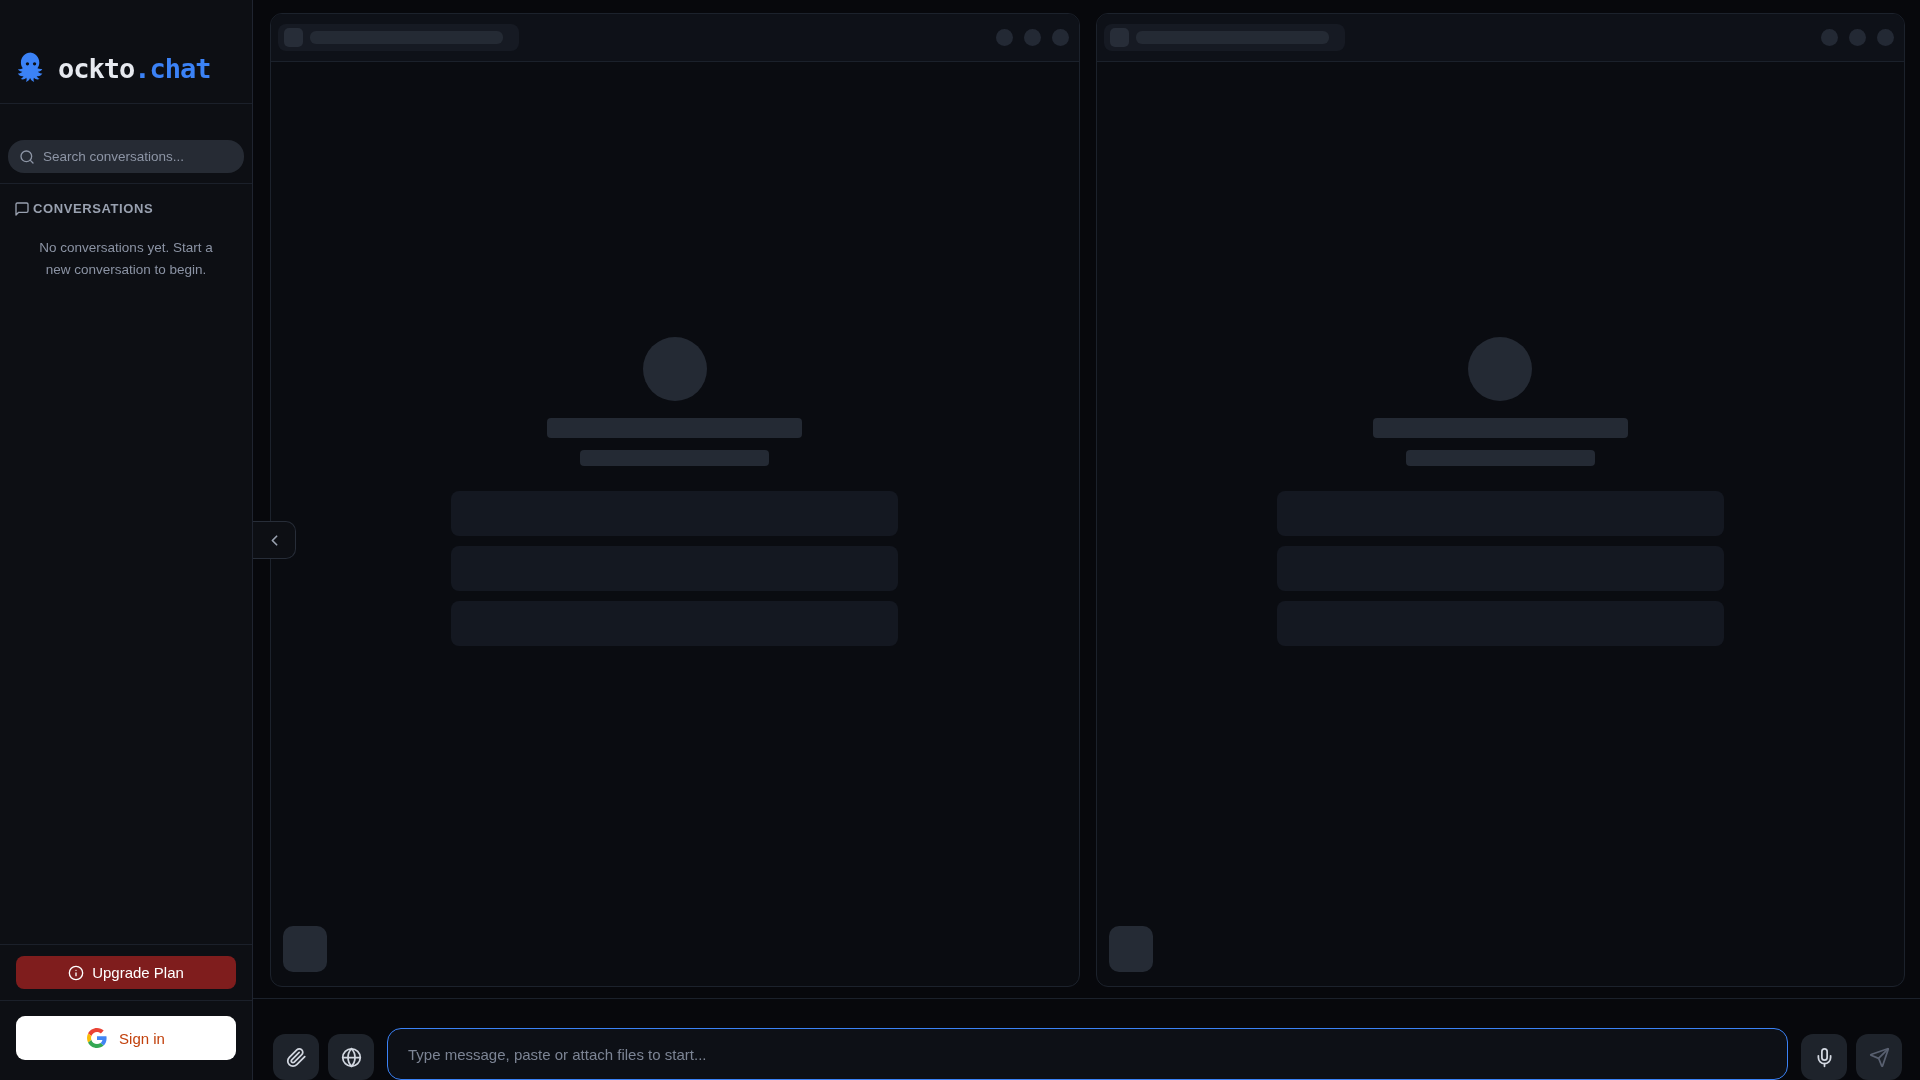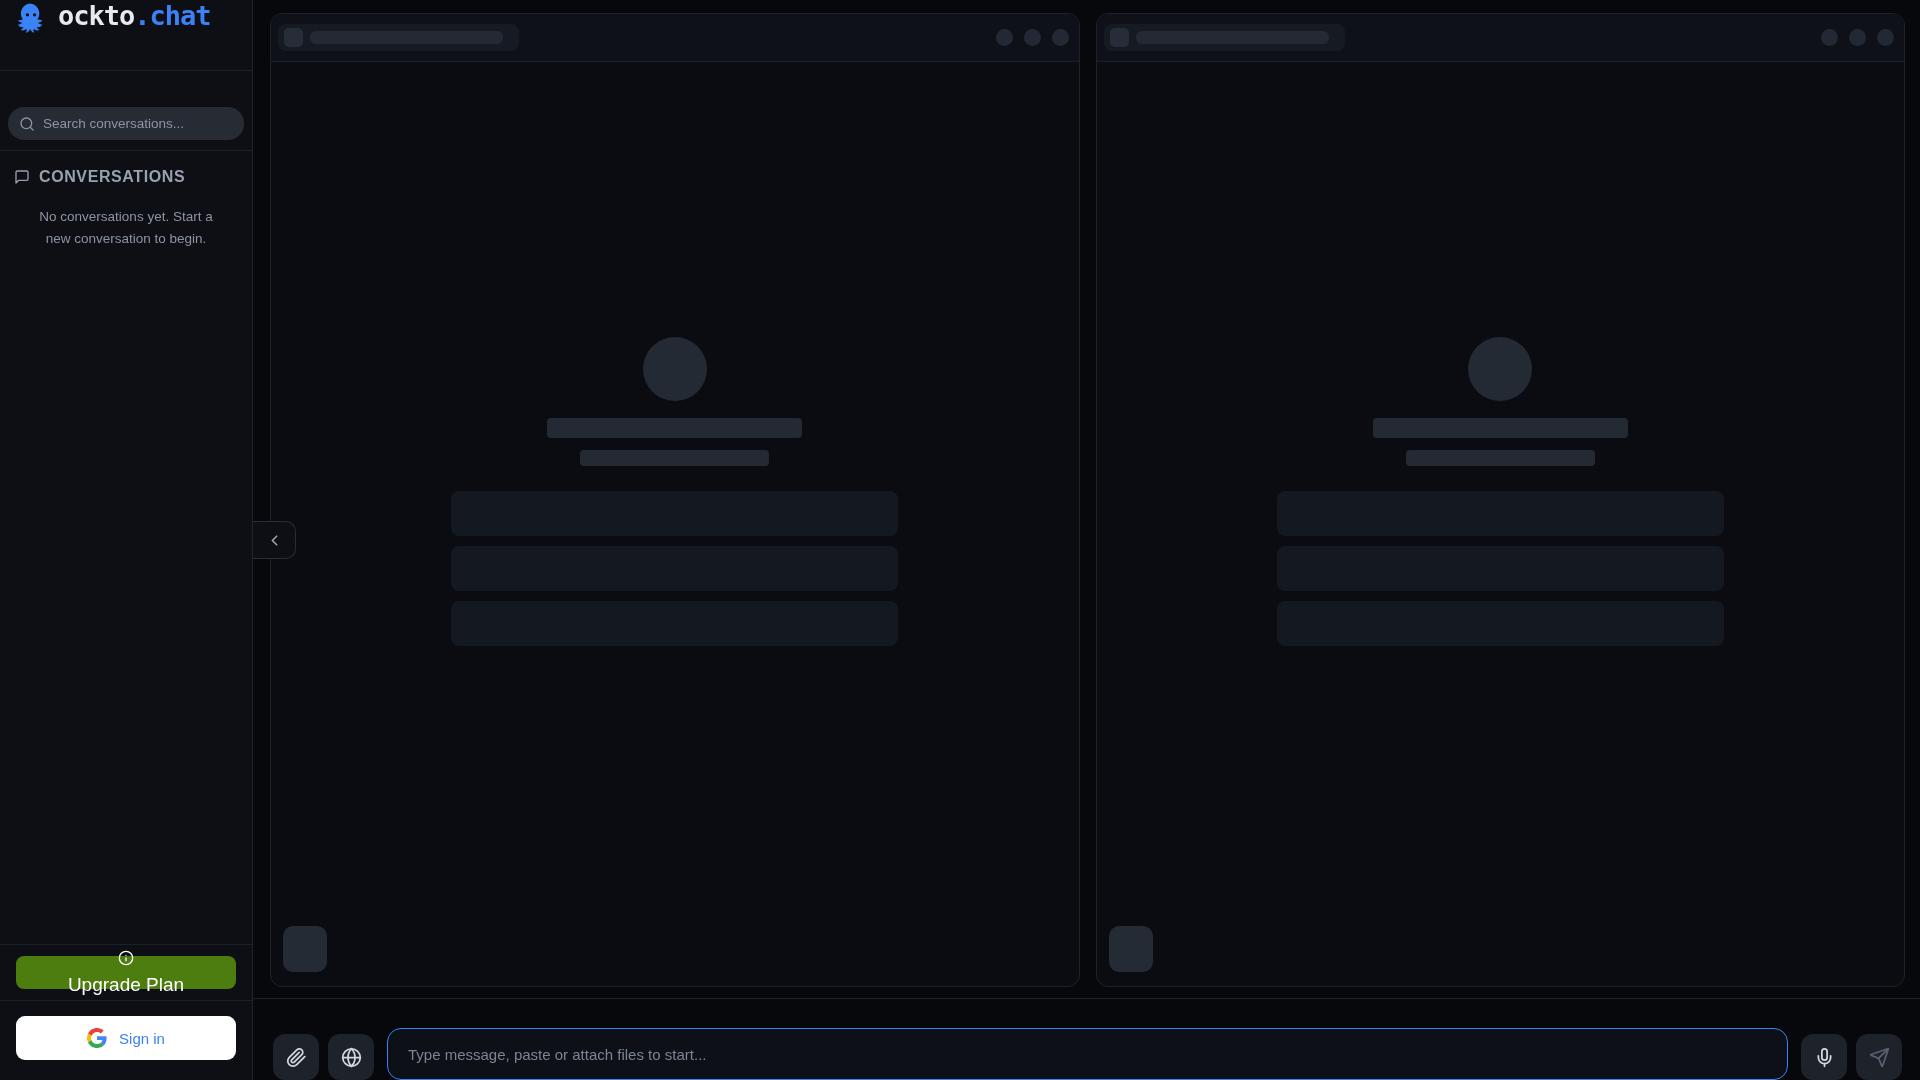--- a/index.html
+++ b/index.html
@@ -12,22 +12,22 @@
   }
 
   
   .sidebar {
     width:253px; min-width:253px; height:100%;
     background:#0d0f14;
     border-right:1px solid #1f2430;
     display:flex; flex-direction:column;
   }
   .brand {
-    height:71px; display:flex; align-items:flex-start; gap:8px;
-    padding:0 12px; border-bottom:1px solid #1b202a; cursor:pointer;
+    height:71px; display:flex; align-items:center; gap:8px;
+    padding:0 12px; border-bottom:1px solid #1b202a; cursor:pointer;margin-top:33px;
   }
   .brand-title { font-family:"DejaVu Sans Mono","Liberation Mono",monospace; font-weight:bold; font-size:27px; letter-spacing:-1px; white-space:nowrap; }
   .brand-title .accent { color:#3b82f6; }
   .sidebar-actions {
     display:flex; gap:10px; padding:11px 8px; border-bottom:1px solid #1b202a;
   }
   .btn-new {
     flex:1; height:37px; background:#3b82f6; color:#fff; border:none; border-radius:9px;
     font-size:13.5px; font-family:inherit; cursor:pointer;
   }
@@ -39,37 +39,37 @@
   .search-box {
     height:33px; background:#262b34; border-radius:16px;
     display:flex; align-items:center; gap:8px; padding:12px 11px; color:#8d95a5;margin-top:25px;
   }
   .search-box input {
     flex:1; background:transparent; border:none; outline:none; color:#d5dae3;
     font-size:13.5px; font-family:inherit;
   }
   .search-box input::placeholder { color:#8d95a5; }
   .conv-header {
-    display:flex; align-items:center; gap:9px; padding:17px 14px 6px 14px;
-    color:#99a1b0; font-size:16px; font-weight:bold; letter-spacing:.6px;
+    display:flex; gap:3px; padding:17px 14px 6px 14px;
+    color:#99a1b0; font-size:13px; font-weight:bold; letter-spacing:.6px;
   }
   .empty-state {
     color:#8b93a4; font-size:13.5px; line-height:22px; text-align:center;
     margin:14px auto 0 auto; max-width:196px;
   }
   .sidebar-spacer { flex:1; }
   .upgrade-wrap { border-top:1px solid #1b202a; padding:11px 16px; }
   .btn-upgrade {
-    width:100%; height:33px; background:#4d7c0f; color:#fff; border:none; border-radius:8px;
-    font-size:19px; font-family:inherit; cursor:pointer;
-    display:flex; align-items:center; justify-content:center; gap:8px;flex-direction:column;
+    width:100%; height:33px; background:#7f1d1d; color:#fff; border:none; border-radius:8px;
+    font-size:15px; font-family:inherit; cursor:pointer;
+    display:flex; align-items:center; justify-content:center; gap:8px;
   }
   .signin-wrap { border-top:1px solid #1b202a; padding:15px 16px 20px 16px; }
   .btn-signin {
-    width:100%; height:44px; background:#ffffff; color:#3b82f6; border:none; border-radius:9px;
+    width:100%; height:44px; background:#ffffff; color:#c2410c; border:none; border-radius:9px;
     font-size:15px; font-weight:500; font-family:inherit; cursor:pointer;
     display:flex; align-items:center; justify-content:center; gap:12px;
   }
 
   
   .collapse-tab {
     position:fixed; left:253px; top:521px; width:43px; height:38px;
     background:#0d0f14; border:1px solid #272d38; border-left:none;
     border-radius:0 10px 10px 0; color:#98a0ae;
     display:flex; align-items:center; justify-content:center; cursor:pointer; z-index:5;

